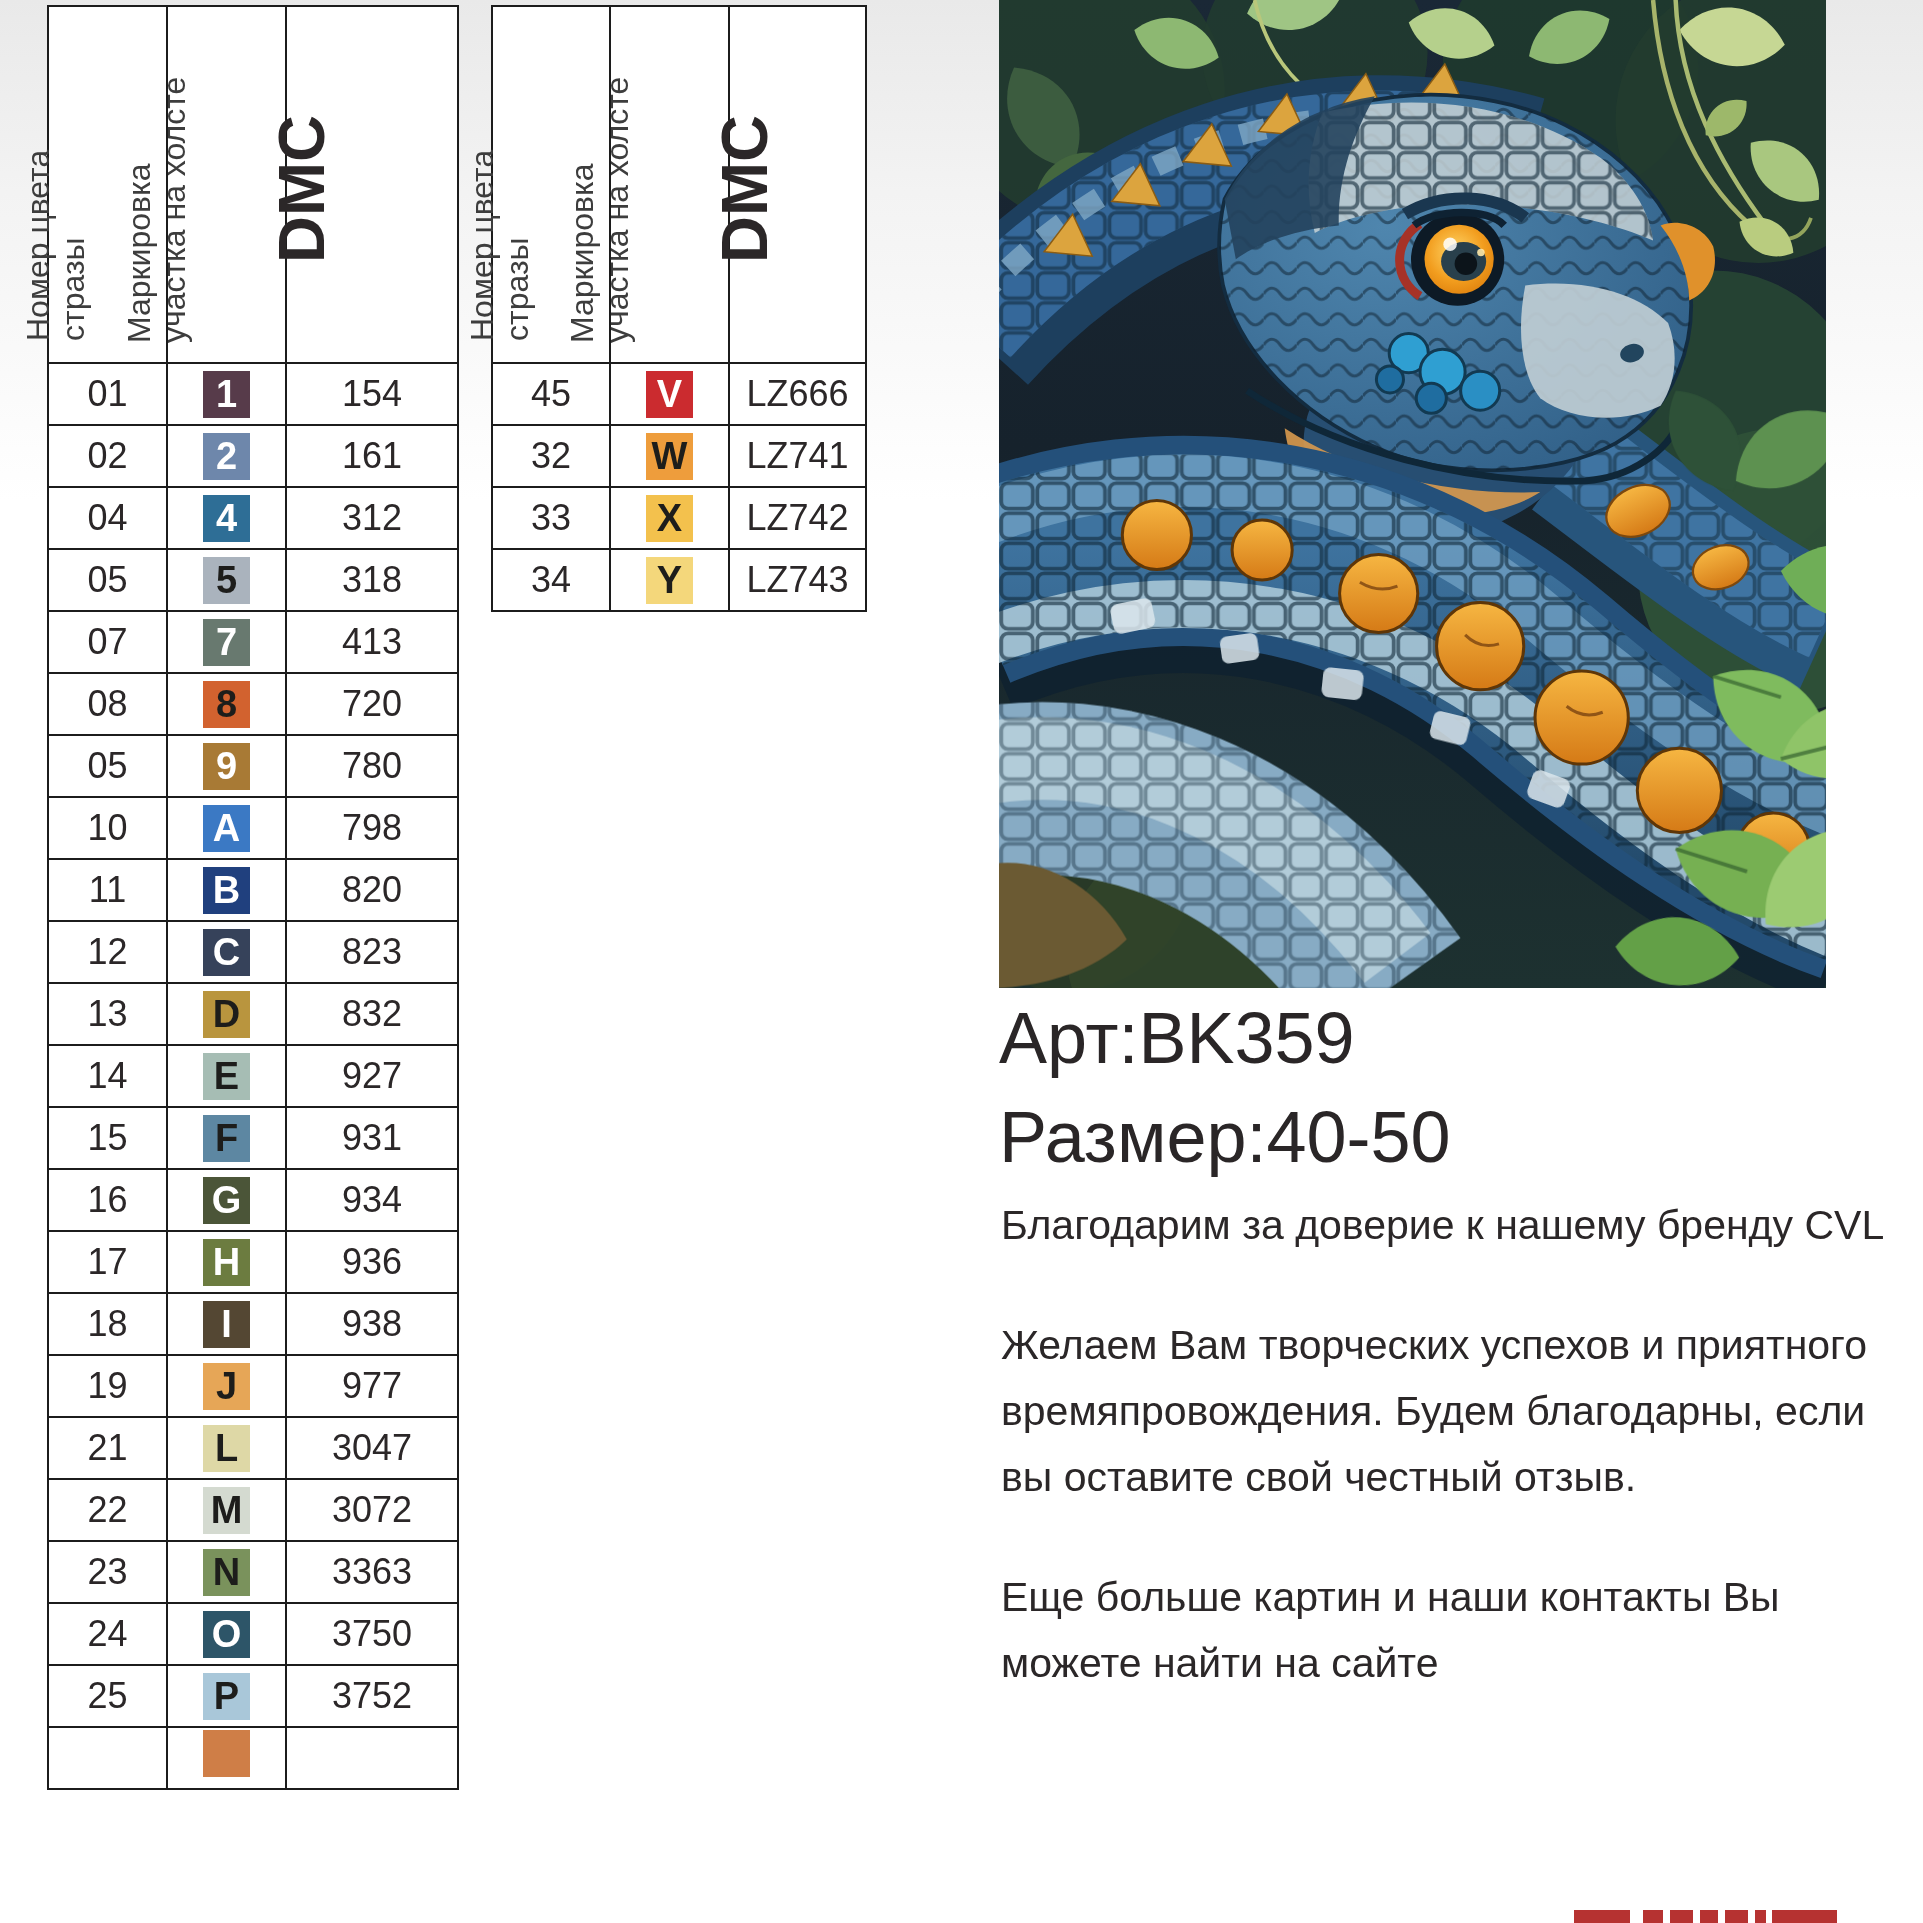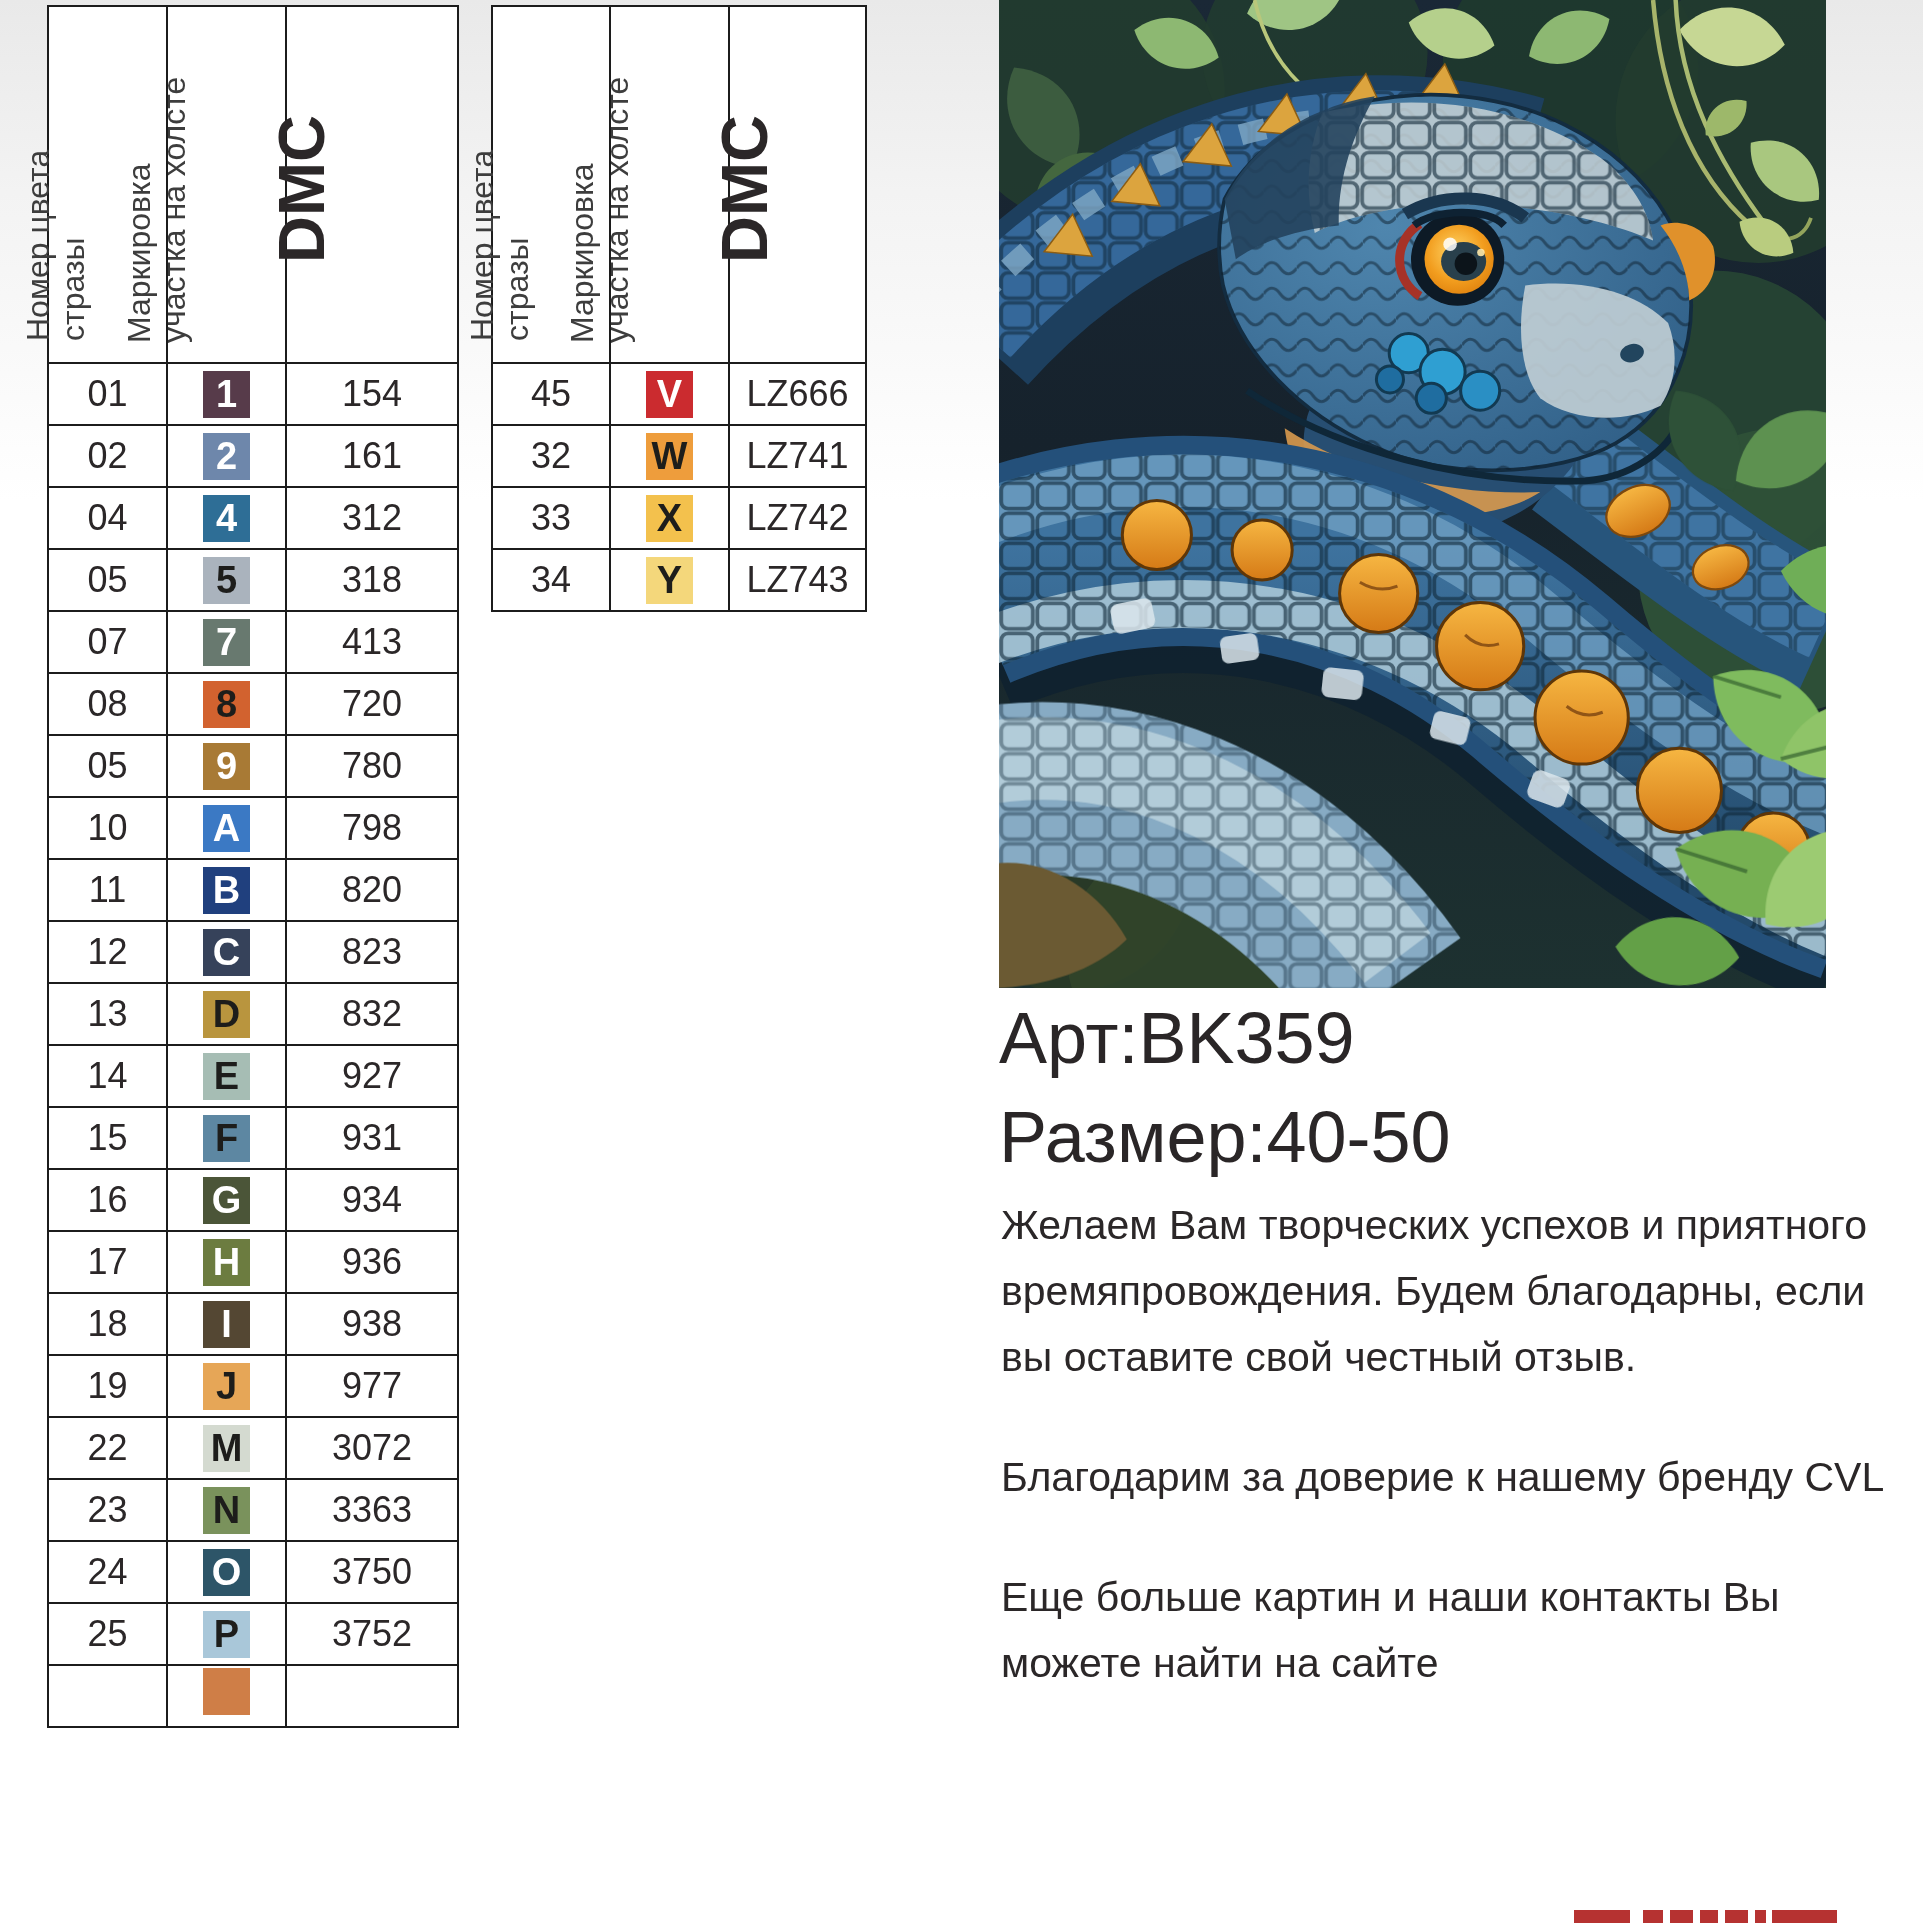--- a/index.html
+++ b/index.html
@@ -173,20 +173,25 @@
       <td>938</td>
     </tr>
 
     <tr>
       <td>19</td>
       <td><span class="sq" style="background: rgb(230, 166, 87); color: rgb(29, 29, 27);">J</span></td>
       <td>977</td>
     </tr>
 
 
+    <tr>
+      <td>21</td>
+      <td><span class="sq" style="background: rgb(222, 216, 166); color: rgb(29, 29, 27);">L</span></td>
+      <td>3047</td>
+    </tr>
 
     <tr>
       <td>22</td>
       <td><span class="sq" style="background: rgb(212, 218, 208); color: rgb(29, 29, 27);">M</span></td>
       <td>3072</td>
     </tr>
 
     <tr>
       <td>23</td>
       <td><span class="sq" style="background: rgb(122, 146, 92); color: rgb(29, 29, 27);">N</span></td>
@@ -421,26 +426,26 @@
       <use href="#leaf" transform="translate(940,180) rotate(-40) scale(0.6)" fill="#9db86a"></use>
     </svg>
   </div>
 
   <div class="titles">
     <div>Арт:BK359</div>
     <div>Размер:40-50</div>
   </div>
 
   <div class="copy">
+    <p><span>Благодарим за доверие к нашему бренду CVL</span></p>
     <p>
       <span>Желаем Вам творческих успехов и приятного</span><br>
       <span>времяпровождения. Будем благодарны, если</span><br>
       <span>вы оставите свой честный отзыв.</span>
     </p>
-    <p><span>Благодарим за доверие к нашему бренду CVL</span></p>
     <p>
       <span>Еще больше картин и наши контакты Вы</span><br>
       <span>можете найти на сайте</span>
     </p>
   </div>
 
   <div>
     <div class="logo-frag" style="left:1574px; top:1910px; width:56px; height:13.5px;"></div>
     <div class="logo-frag" style="left:1643px; top:1910px; width:19.5px; height:13.5px;"></div>
     <div class="logo-frag" style="left:1670px; top:1910px; width:22.5px; height:13.5px;"></div>

